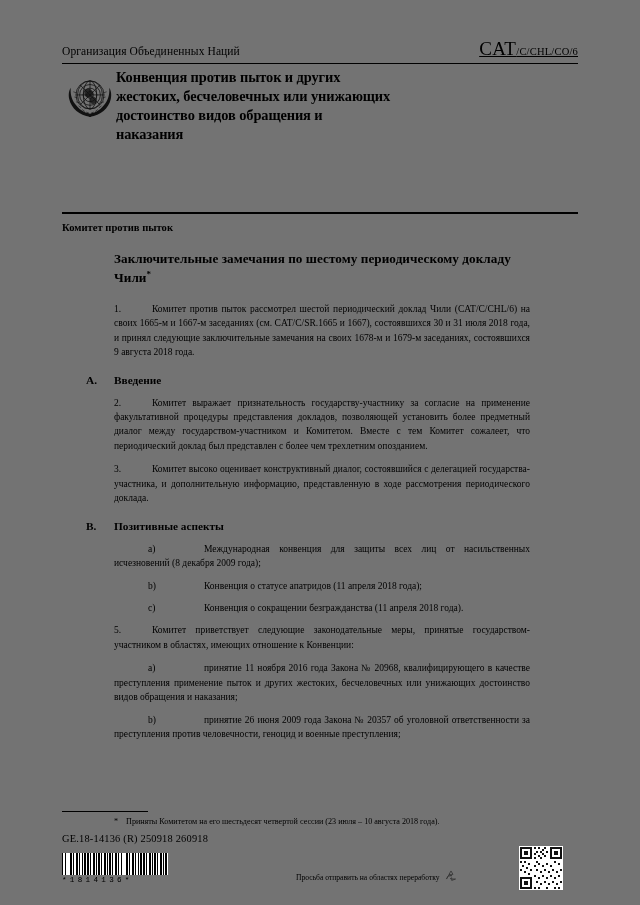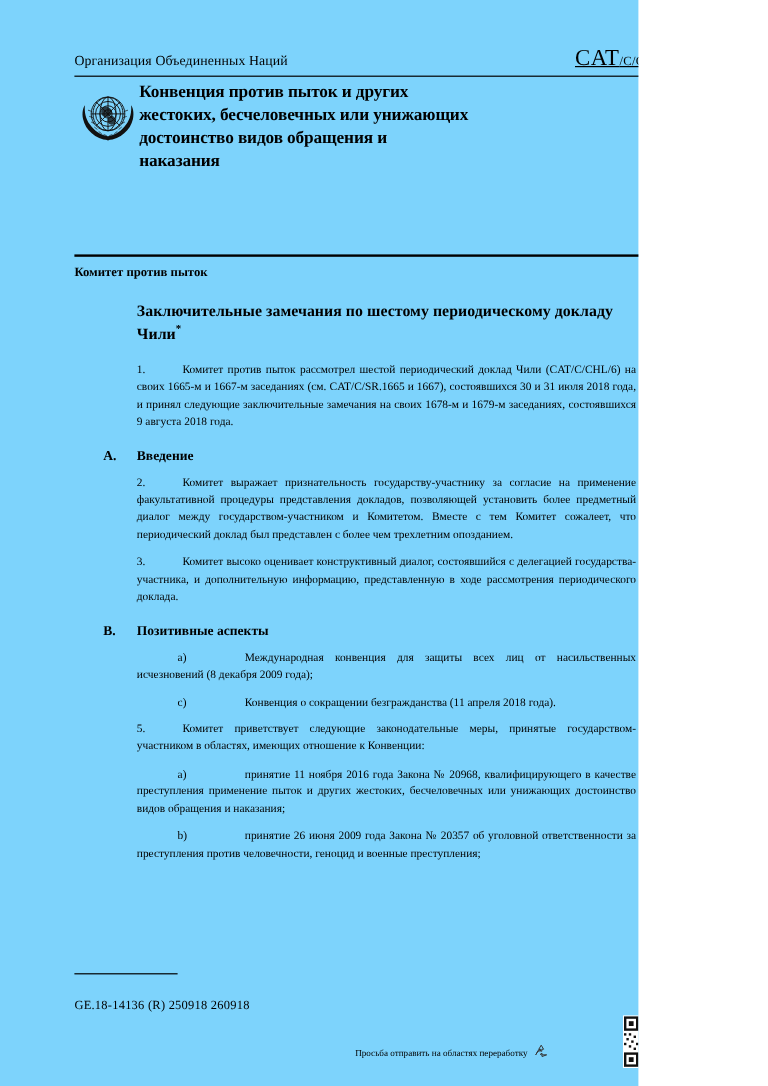--- a/index.html
+++ b/index.html
@@ -6,23 +6,23 @@
     margin: 0;
     padding: 0;
     background: #ffffff;
   }
   body {
     font-family: "Liberation Serif", "DejaVu Serif", serif;
     color: #000000;
   }
   .page {
     position: relative;
-    width: 532px;
+    width: 640px;
     height: 905px;
-    background: #7dd3fc;
+    background: #737373;
     overflow: hidden;
     box-sizing: border-box;
   }
 
   
   .masthead {
     position: absolute;
     left: 62px;
     top: 38px;
     width: 516px;
@@ -302,35 +302,41 @@
     <p class="para"><span class="num">3.</span><span>Комитет высоко оценивает конструктивный диалог, состоявшийся с делегацией государства-участника, и дополнительную информацию, представленную в ходе рассмотрения периодического доклада.</span></p>
 
     <div class="section-head">
       <span class="letter">B.</span>
       <span>Позитивные аспекты</span>
     </div>
 
 
     <p class="sub"><span class="lbl">a)</span><span>Международная конвенция для защиты всех лиц от насильственных исчезновений (8 декабря 2009 года);</span></p>
 
+    <p class="sub"><span class="lbl">b)</span><span>Конвенция о статусе апатридов (11 апреля 2018 года);</span></p>
 
     <p class="sub"><span class="lbl">c)</span><span>Конвенция о сокращении безгражданства (11 апреля 2018 года).</span></p>
 
     <p class="para"><span class="num">5.</span><span>Комитет приветствует следующие законодательные меры, принятые государством-участником в областях, имеющих отношение к Конвенции:</span></p>
 
     <p class="sub"><span class="lbl">a)</span><span>принятие 11 ноября 2016 года Закона № 20968, квалифицирующего в качестве преступления применение пыток и других жестоких, бесчеловечных или унижающих достоинство видов обращения и наказания;</span></p>
 
     <p class="sub"><span class="lbl">b)</span><span>принятие 26 июня 2009 года Закона № 20357 об уголовной ответственности за преступления против человечности, геноцид и военные преступления;</span></p>
 
   </div>
 
   <div class="fn-rule"></div>
+  <div class="footnote"><span class="fstar">*</span><span>Приняты Комитетом на его шестьдесят четвертой сессии (23 июля – 10 августа 2018 года).</span></div>
 
   <div class="jobno">GE.18-14136  (R)  250918  260918</div>
 
+  <div class="barcode">
+    <div class="barcode-bars"></div>
+    <div class="barcode-digits">*1814136*</div>
+  </div>
 
   <div class="recycle-line">
     <span>Просьба отправить на областях переработку</span>
     <span class="recycle-icon">
       <svg width="14" height="14" viewBox="0 0 24 24" aria-hidden="true">
         <g fill="none" stroke="#333" stroke-width="1.4" stroke-linejoin="round">
           <path d="M12 3.4 L15.4 9.2 L12.9 9.2 L12.9 12 L11.1 12 L11.1 9.2 L8.6 9.2 Z"></path>
           <path d="M4.2 17.2 L7.6 11.4 L9.0 12.6 L10.4 10.2 L8.8 9.3 L7.4 11.7 Z"></path>
           <path d="M19.8 17.2 L13.2 17.2 L13.2 15.0 L10.7 16.4 L13.2 17.9 L13.2 19.6 Z"></path>
         </g>

